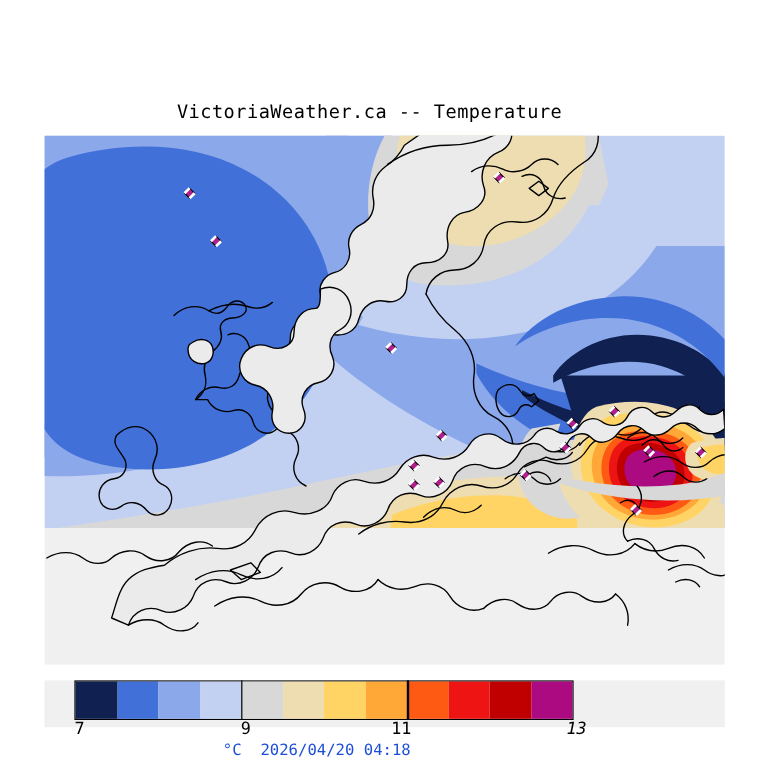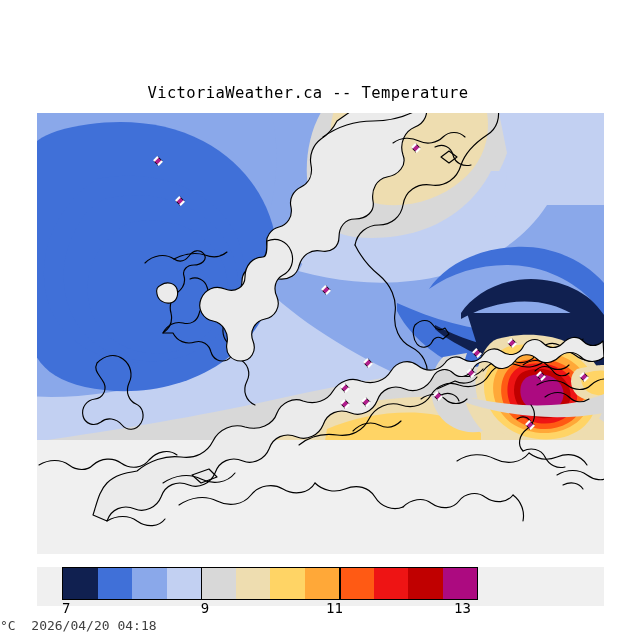--- a/index.html
+++ b/index.html
@@ -19,22 +19,22 @@
   
   #cbar-wrap{position:absolute;left:0;top:560px;width:640px;height:80px;}
   #cbar-bg{position:absolute;left:37px;top:7px;width:567px;height:39px;background:#f0f0f0;}
   #cbar{position:absolute;left:62px;top:7px;width:416px;height:33px;
         display:flex;box-sizing:border-box;border:1.6px solid #000000;}
   #cbar .sw{height:100%;flex:1 1 0;}
   #cbar-ticks{position:absolute;left:0;top:40px;width:640px;height:20px;}
   #cbar-ticks .tk{position:absolute;top:0;font-size:14px;color:#000;
         font-family:"DejaVu Sans Mono","Liberation Mono",monospace;white-space:pre;}
   .tick-line{position:absolute;width:1.6px;background:#000;top:7px;height:33px;}
-  #cbar-units{position:absolute;left:0;top:58px;width:528px;
-        font-size:13px;color:#404040;white-space:pre;
+  #cbar-units{position:absolute;left:0;top:58px;width:528px;text-align:center;
+        font-size:13px;color:#1d4ed8;white-space:pre;
         font-family:"DejaVu Sans Mono","Liberation Mono",monospace;}
 </style>
 </head>
 <body>
 
 <div id="page">
 
   <div id="title">VictoriaWeather.ca -- Temperature</div>
 
   <div id="map-panel">
@@ -467,20 +467,20 @@
         <div class="sw" style="background: rgb(255, 168, 56);"></div>
         <div class="sw" style="background: rgb(255, 90, 20);"></div>
         <div class="sw" style="background: rgb(238, 20, 20);"></div>
         <div class="sw" style="background: rgb(192, 0, 0);"></div>
         <div class="sw" style="background: rgb(172, 10, 128);"></div>
       </div>
     <div id="cbar-ticks">
         <div class="tk" style="left: 62px;">7</div>
         <div class="tk" style="left: 200.667px;">9</div>
         <div class="tk" style="left: 326px;">11</div>
-        <div class="tk" style="left: 454px;">13</div>
+        <div class="tk" style="left: 472px; font-style: italic;">13</div>
       </div>
     <div id="cbar-units">°C  2026/04/20 04:18</div>
   <div class="tick-line" style="left: 200.667px;"></div>
       <div class="tick-line" style="left: 339.333px;"></div>
     </div>
 
 </div>
 
 </body></html>

